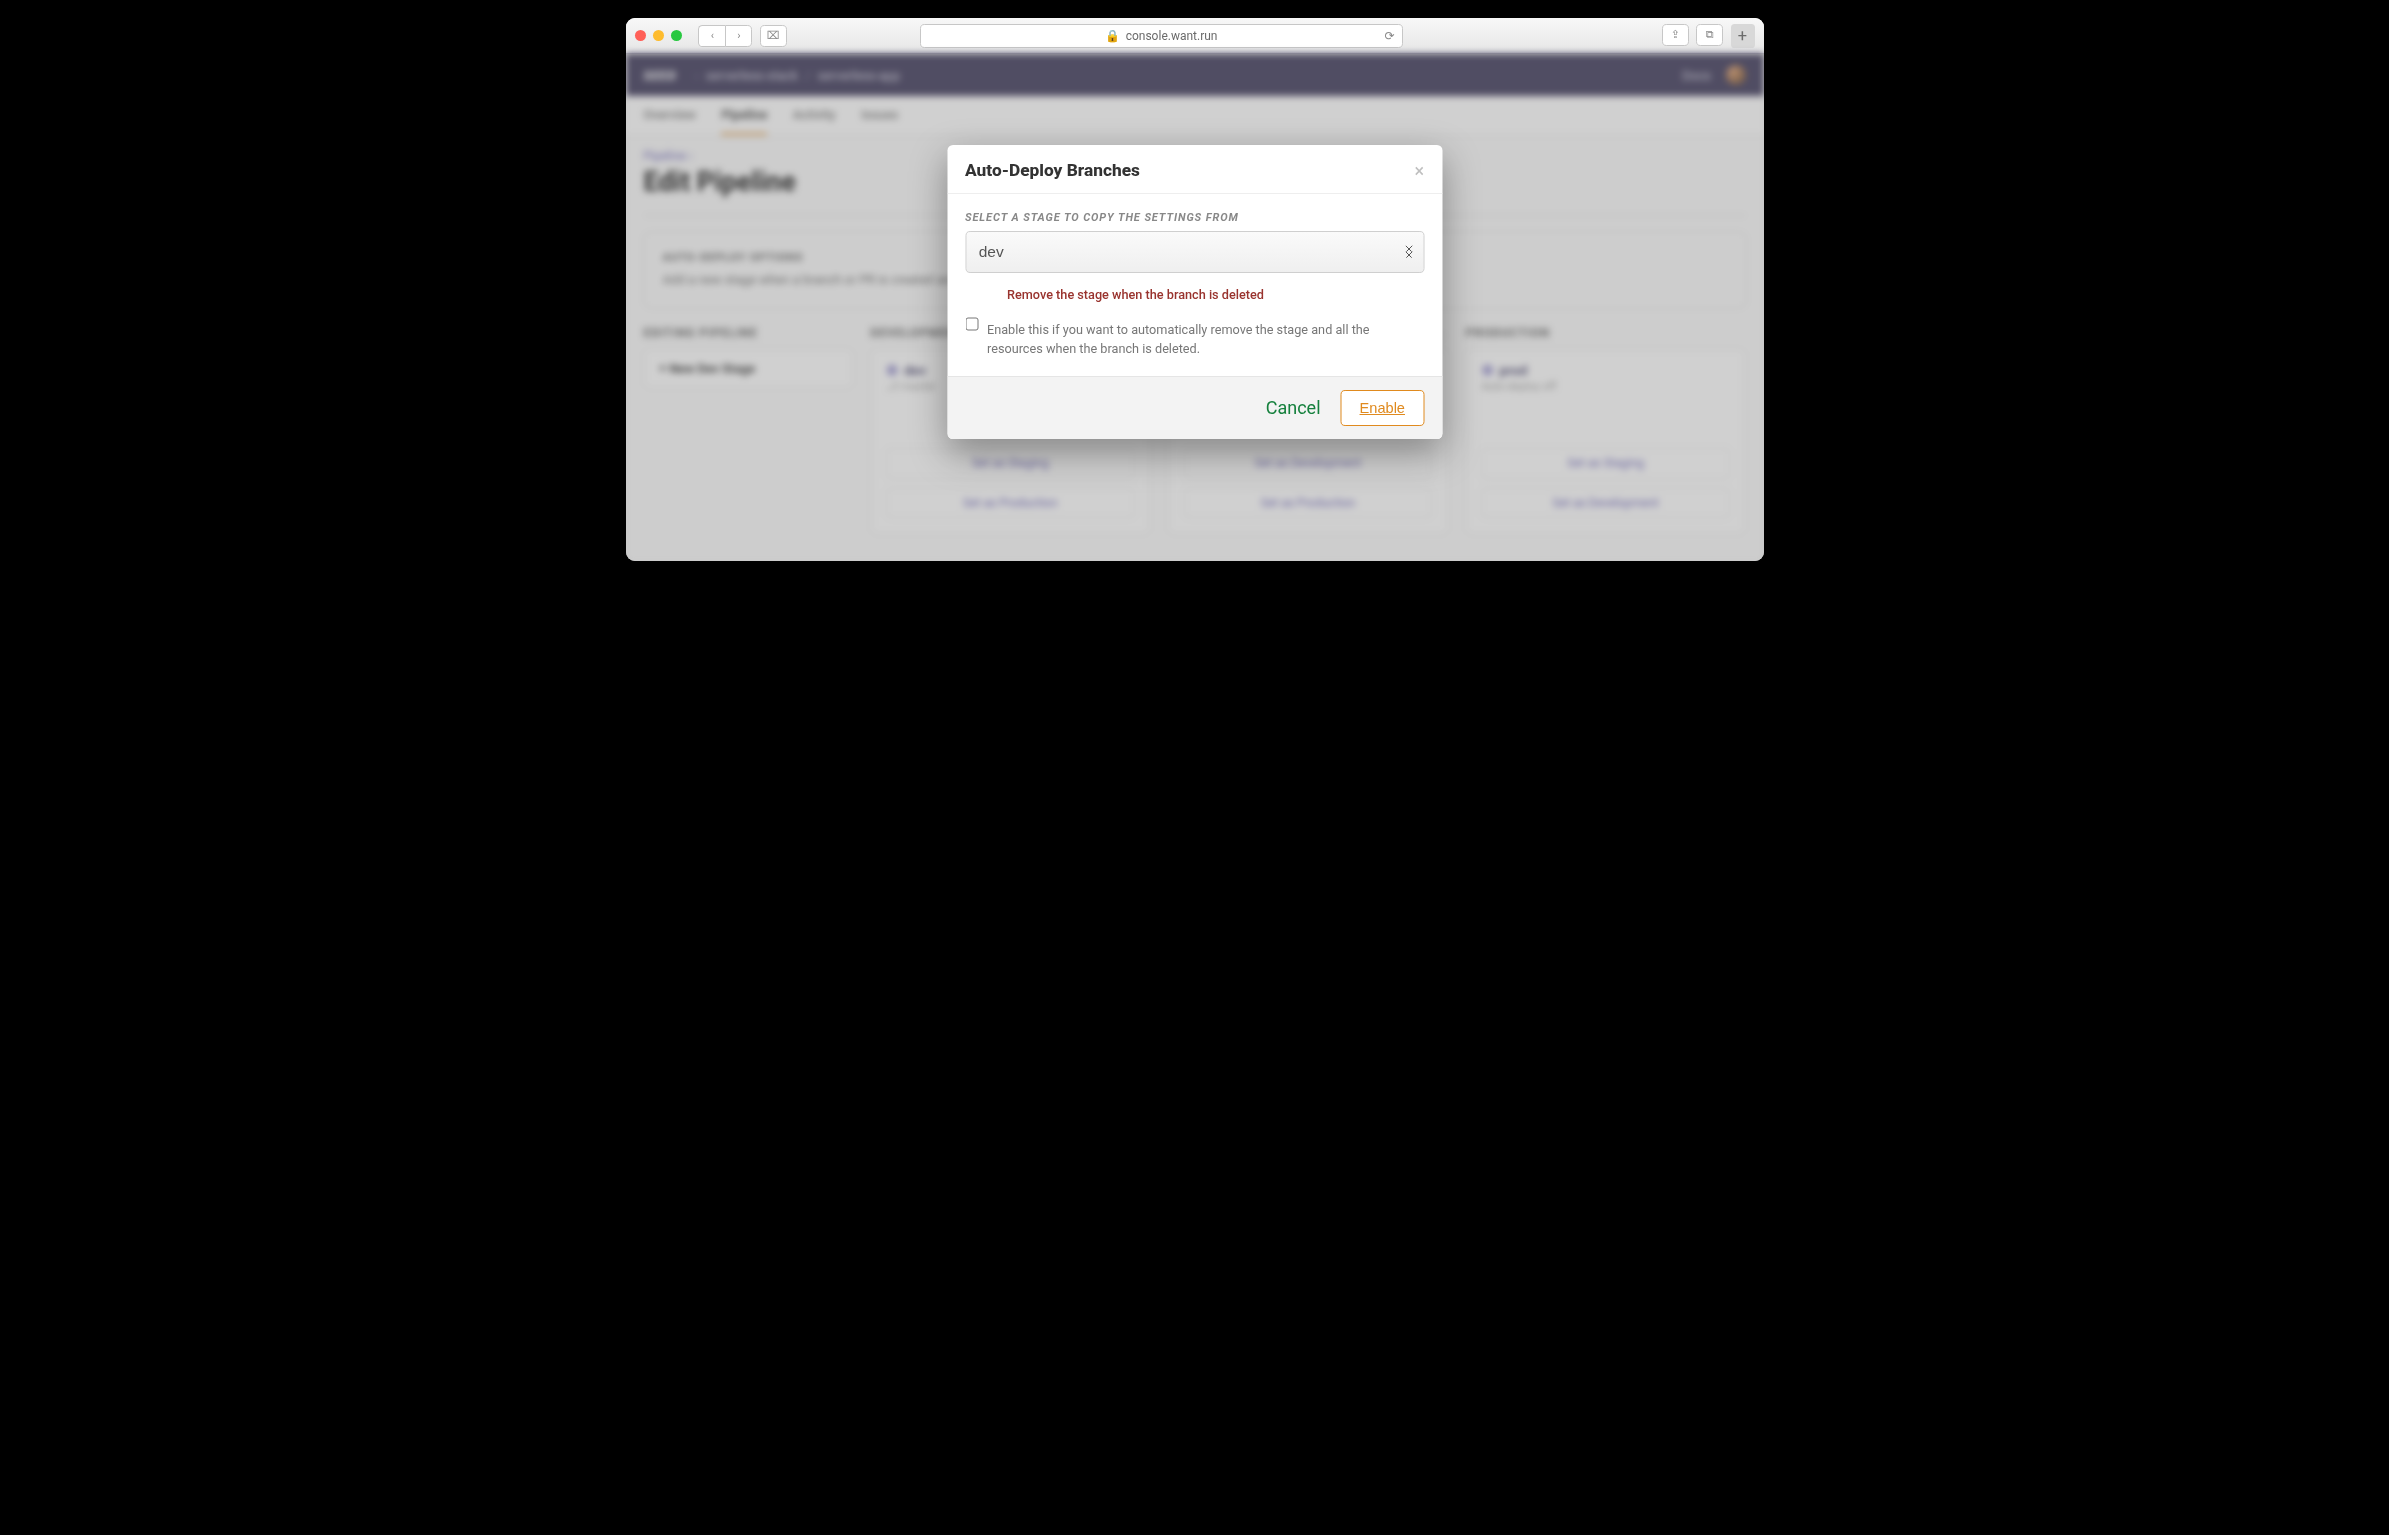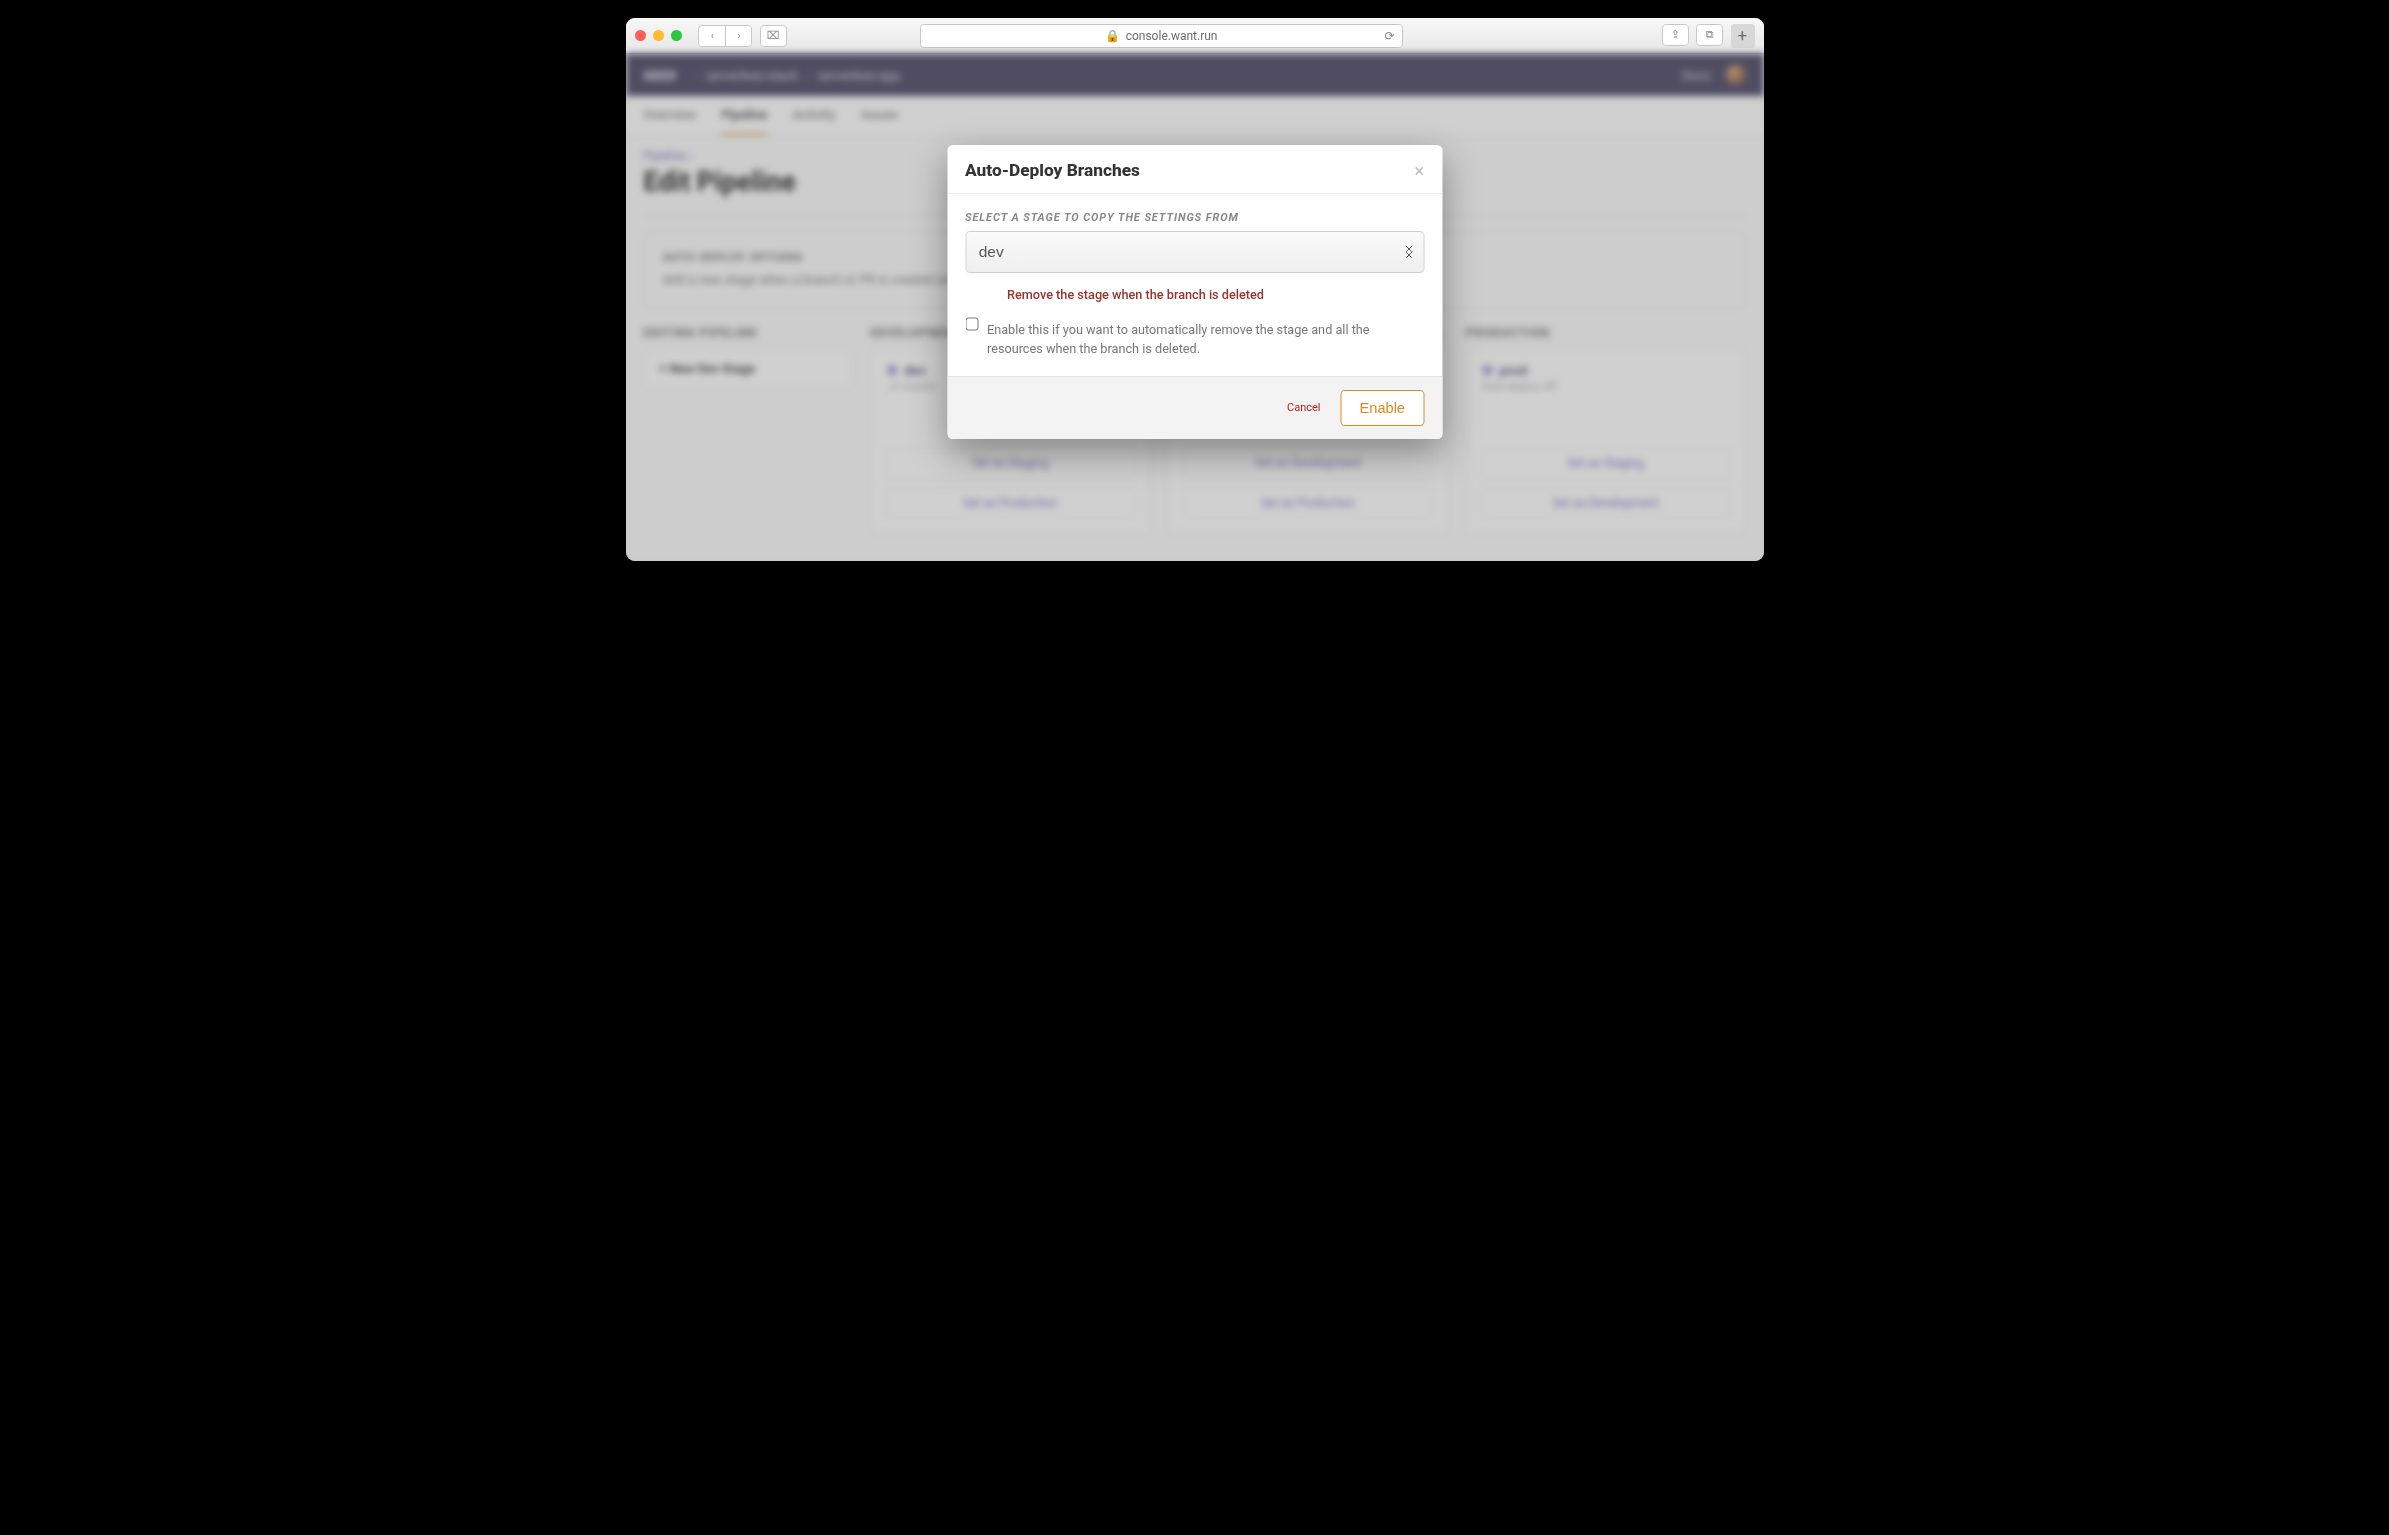--- a/index.html
+++ b/index.html
@@ -108,24 +108,24 @@
       linear-gradient(-45deg, transparent 45%, #555 45%, #555 55%, transparent 55%) top/7.3px 6.4px no-repeat,
       linear-gradient(135deg, transparent 45%, #555 45%, #555 55%, transparent 55%) bottom/7.3px 6.4px no-repeat,
       linear-gradient(-135deg, transparent 45%, #555 45%, #555 55%, transparent 55%) bottom/7.3px 6.4px no-repeat;
     pointer-events:none;
   }
   .check-row{ display:flex; gap:9px; margin-top:14.6px; }
   .check-row input{ margin-top:2.7px; }
   .check-label{ font-size:12.7px; color:#99332e; font-weight:500;margin-left:20px; }
   .check-desc{ font-size:12.7px; color:#777; margin-top:19px; line-height:1.45; }
   .modal-foot{ background:#f3f3f3; border-top:0.9px solid #e5e5e5; padding:12.7px 18px; display:flex; justify-content:flex-end; gap:20px; align-items:center; }
-  .btn-link{ color:#b91c1c; font-size:11px; cursor:pointer; }
+  .btn-link{ color:#15803d; font-size:18px; cursor:pointer; }
   .btn-primary{
     border:1.4px solid #e08a1e; color:#e08a1e; background:#fff;
-    padding:9px 18px; font-size:14.6px; border-radius:4.6px; cursor:pointer;
+    padding:9px 18px; font-size:14.6px; border-radius:4.6px; cursor:pointer;text-decoration:underline;
   }
 </style>
 </head>
 <body>
 
 <div class="mac-window">
 
   <div class="chrome">
     <div class="traffic">
       <div class="dot red"></div>

